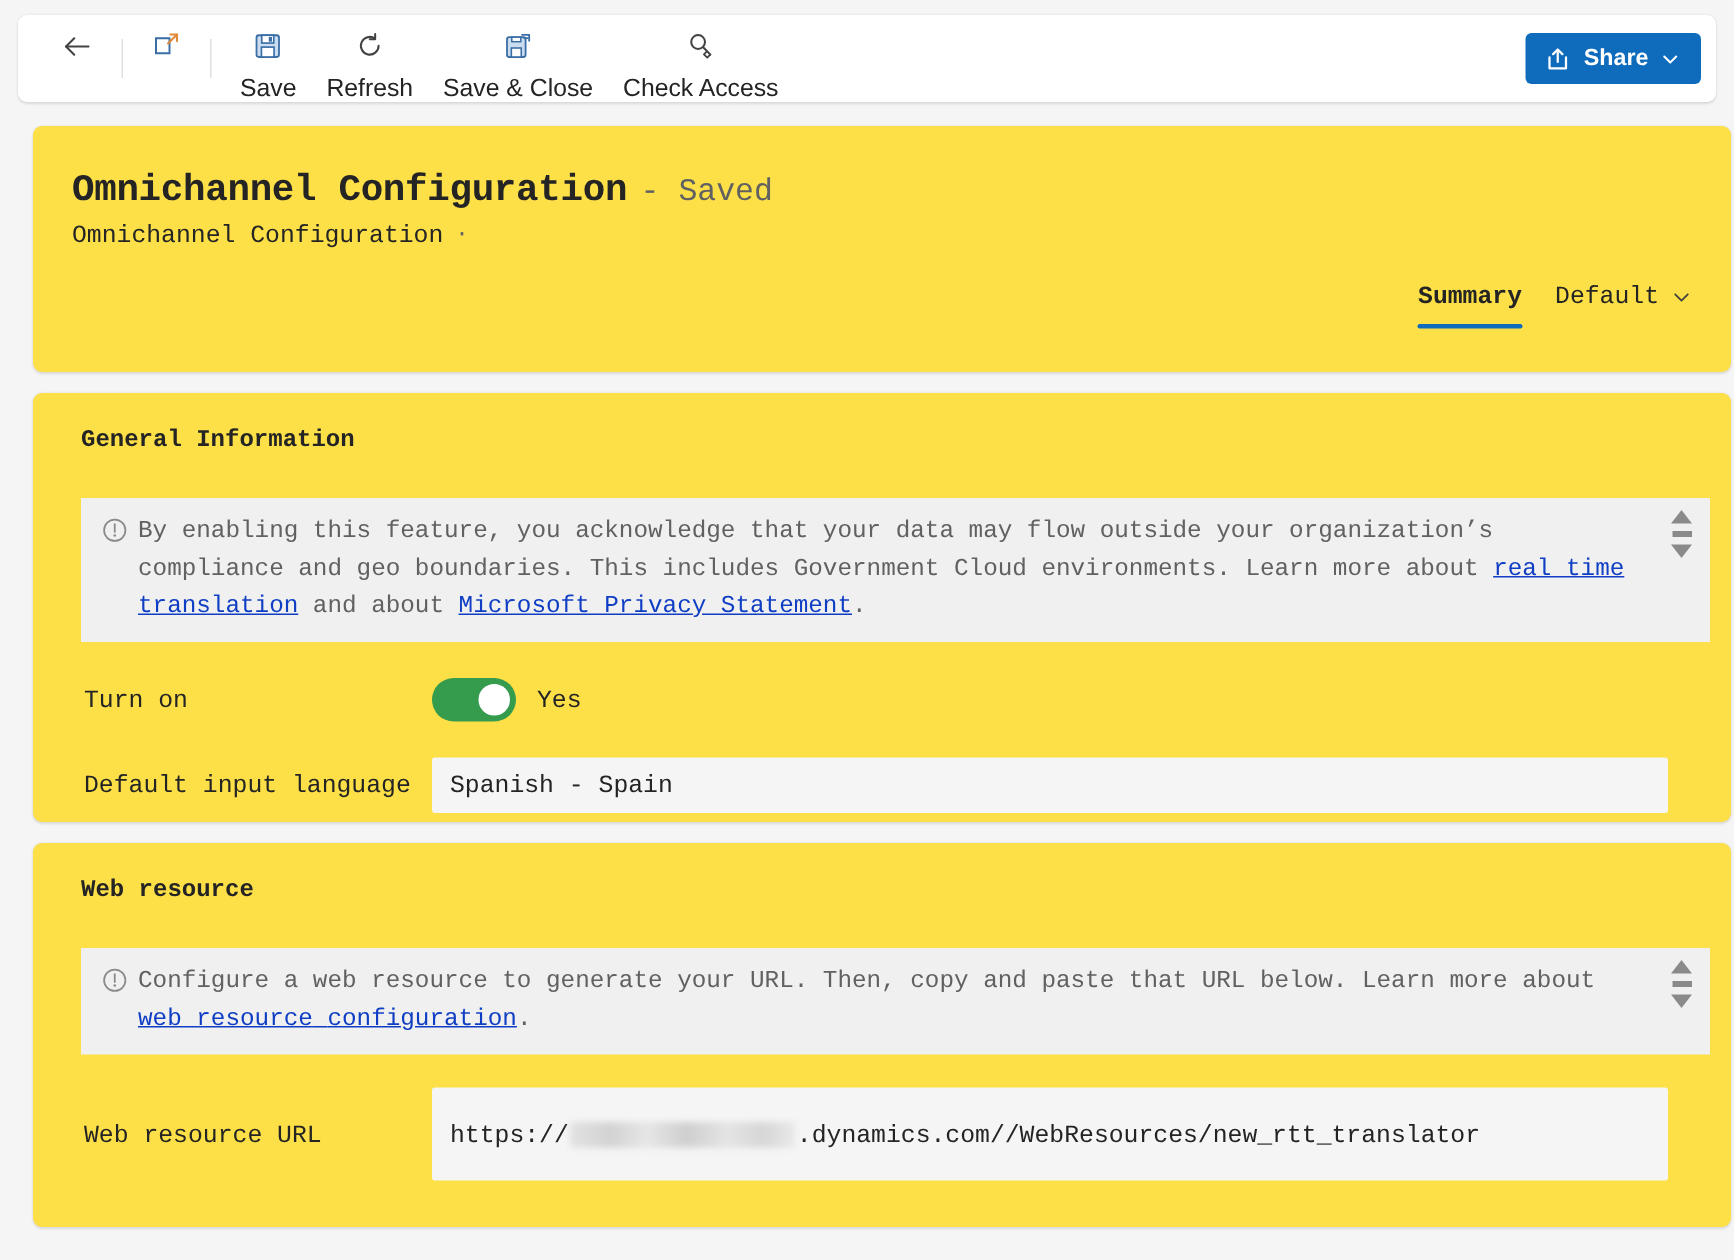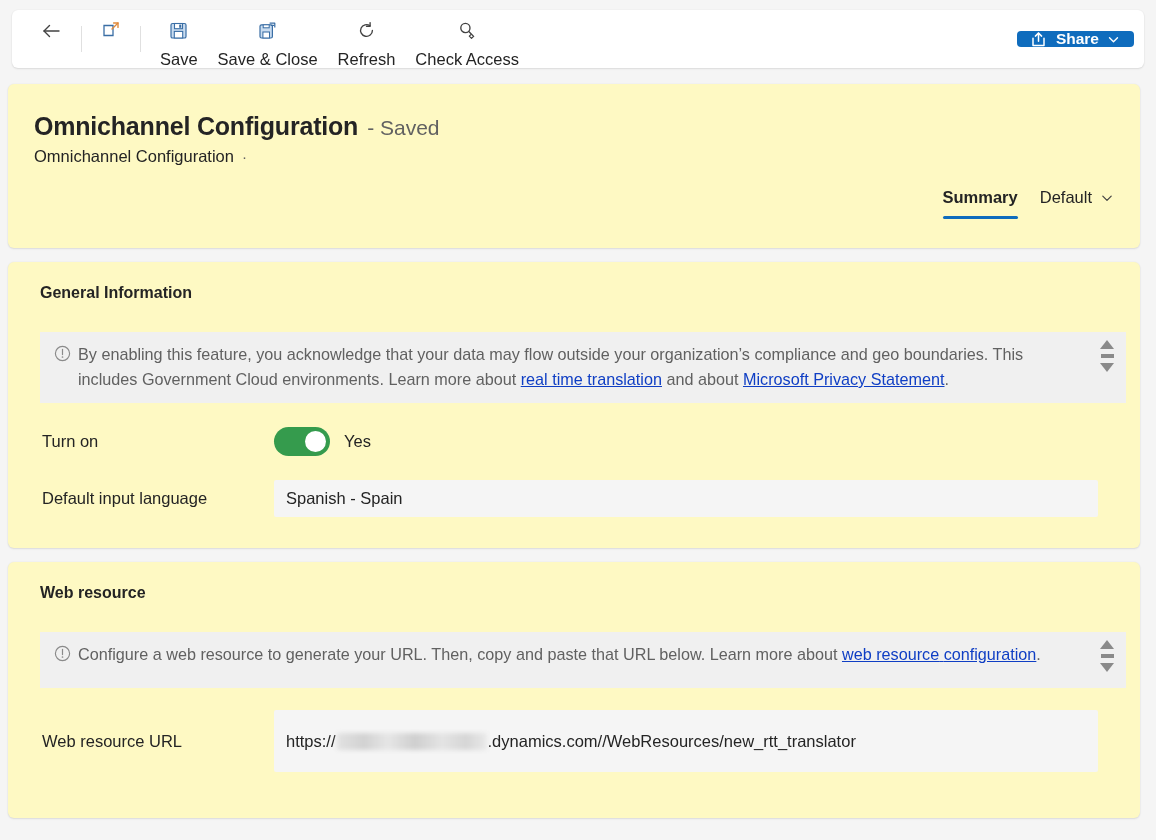--- a/index.html
+++ b/index.html
@@ -31,30 +31,31 @@
     white-space: nowrap;
     flex-direction: column;
   }
   .cmd-sep { width: 1px; height: 26px; background: #e0e0e0; margin: 0 9px; }
   .icon { display: inline-flex; align-items: center; justify-content: center; flex: none; }
 
   .share-btn {
     margin-left: auto;
     display: flex; align-items: center; gap: 8px;
     background: #0f6cbd; color: #ffffff;
-    height: 16px; padding: 0 14px 0 12px;
+    height: 34px; padding: 0 14px 0 12px;
     border-radius: 4px; cursor: pointer;
     font-size: 15.5px; font-weight: 600;
   }
 
   
   .card {
-    position: absolute; left: 8px; width: 1132px;
-    background: #fef9c3; border-radius: 6px;
+    position: absolute; left: 22px; width: 1132px;
+    background: #fde047; border-radius: 6px;
     box-shadow: 0 1px 2px rgba(0,0,0,0.10), 0 0 2px rgba(0,0,0,0.06);
+    font-family: Liberation Mono, monospace;
   }
 
   
   .card-header { top: 84px; height: 164px; padding: 28px 26px 0 26px; }
   .rec-title-row { display: flex; align-items: baseline; gap: 9px; }
   .rec-title { font-size: 25px; font-weight: 700; letter-spacing: -0.2px; color: #242424; }
   .rec-saved { font-size: 21px; color: #616161; }
   .breadcrumb {
     margin-top: 6px; display: flex; align-items: center; gap: 8px;
     font-size: 16.5px; color: #242424;
@@ -179,38 +180,38 @@
           <rect x="6.3" y="11.4" width="8.4" height="6.6" fill="#ffffff" stroke="#3a6ea5" stroke-width="1.1"></rect>
           <rect x="11.2" y="4.6" width="2.1" height="3.2" fill="#3a6ea5"></rect>
         </svg>
       </span>
       <span>Save</span>
     </div>
 
     <div class="cmd-btn">
       <span class="icon">
         <svg width="21" height="21" viewBox="0 0 21 21">
+          <path d="M16.4 10.5a5.9 5.9 0 1 1-2.4-4.75" fill="none" stroke="#424242" stroke-width="1.35" stroke-linecap="round"></path>
+          <path d="M14.1 2.6v3.6h-3.6" fill="none" stroke="#424242" stroke-width="1.35" stroke-linecap="round" stroke-linejoin="round"></path>
+        </svg>
+      </span>
+      <span>Refresh</span>
+    </div>
+
+    <div class="cmd-btn">
+      <span class="icon">
+        <svg width="21" height="21" viewBox="0 0 21 21">
           <rect x="3" y="4.8" width="12.4" height="13.2" rx="1.5" fill="#c9dcf0" stroke="#3a6ea5" stroke-width="1.2"></rect>
           <rect x="5.9" y="12" width="6.6" height="6" fill="#ffffff" stroke="#3a6ea5" stroke-width="1.05"></rect>
           <rect x="6.2" y="4.8" width="6" height="3" fill="#ffffff" stroke="#3a6ea5" stroke-width="1"></rect>
           <path d="M12.6 3.2h5.2v4.4" fill="none" stroke="#3a6ea5" stroke-width="1.2" stroke-linejoin="round"></path>
           <path d="M14 5.4h3.4" stroke="#3a6ea5" stroke-width="1.2"></path>
         </svg>
       </span>
       <span>Save &amp; Close</span>
-    </div>
-
-    <div class="cmd-btn">
-      <span class="icon">
-        <svg width="21" height="21" viewBox="0 0 21 21">
-          <path d="M16.4 10.5a5.9 5.9 0 1 1-2.4-4.75" fill="none" stroke="#424242" stroke-width="1.35" stroke-linecap="round"></path>
-          <path d="M14.1 2.6v3.6h-3.6" fill="none" stroke="#424242" stroke-width="1.35" stroke-linecap="round" stroke-linejoin="round"></path>
-        </svg>
-      </span>
-      <span>Refresh</span>
     </div>
 
     <div class="cmd-btn">
       <span class="icon">
         <svg width="21" height="21" viewBox="0 0 21 21">
           <circle cx="8.4" cy="8" r="4.6" fill="none" stroke="#424242" stroke-width="1.35"></circle>
           <path d="M11.8 11.5 16.6 16.4" stroke="#424242" stroke-width="1.35" stroke-linecap="round"></path>
           <path d="M14.4 14.1l-2.1 2.1 2.2 2.2 2.1-2.1" fill="none" stroke="#424242" stroke-width="1.2" stroke-linejoin="round"></path>
         </svg>
       </span>

